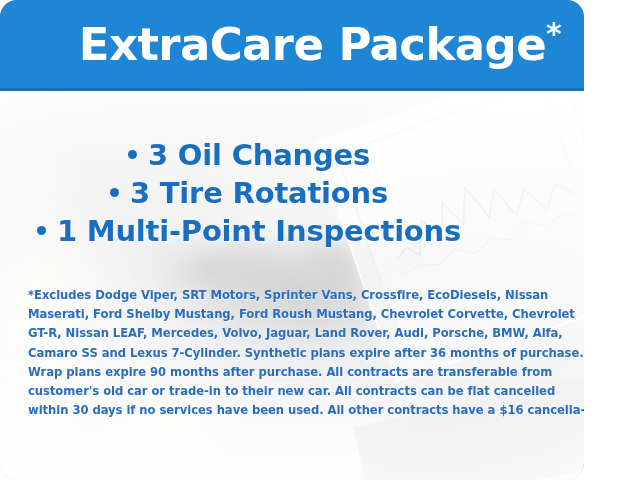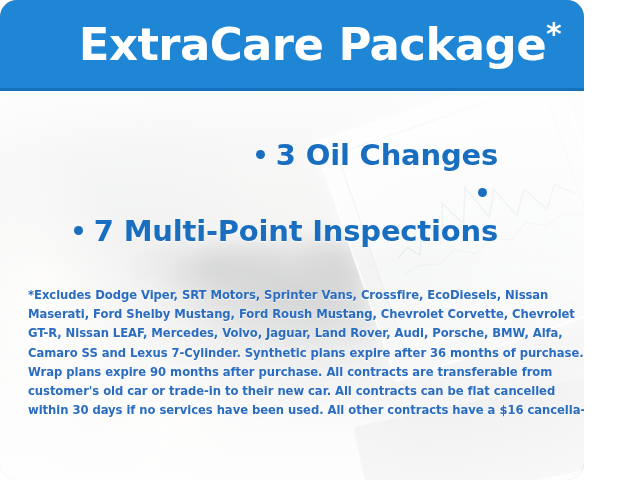--- a/index.html
+++ b/index.html
@@ -138,21 +138,21 @@
 
   
   .benefits {
     position: absolute;
     left: 0;
     top: 136px;
     width: 640px;
     z-index: 4;
     padding-right: 142px;
     box-sizing: border-box;
-    text-align: right;
+    text-align: center;
   }
   .benefit-row {
     color: #1a6ec0;
     font-family: "DejaVu Sans", sans-serif;
     font-size: 29px;
     font-weight: bold;
     letter-spacing: -0.2px;
     line-height: 38px;
     white-space: nowrap;
     text-shadow: 0 1px 1px rgba(255,255,255,0.85);
@@ -217,24 +217,24 @@
     <div class="header-title">
       <span>ExtraCare Package</span><span class="asterisk">*</span>
     </div>
   </div>
 
   <div class="benefits">
     <div class="benefit-row">
       <span class="benefit-bullet"></span><span>3 Oil Changes</span>
     </div>
     <div class="benefit-row">
-      <span class="benefit-bullet"></span>
+      <span class="benefit-bullet"></span><span>3 Tire Rotations</span>
     </div>
     <div class="benefit-row">
-      <span class="benefit-bullet"></span><span>7 Multi-Point Inspections</span>
+      <span class="benefit-bullet"></span><span>1 Multi-Point Inspections</span>
     </div>
   </div>
 
   <div class="disclaimer">
     <span class="disclaimer-line">*Excludes Dodge Viper, SRT Motors, Sprinter Vans, Crossfire, EcoDiesels, Nissan</span>
     <span class="disclaimer-line">Maserati, Ford Shelby Mustang, Ford Roush Mustang, Chevrolet Corvette, Chevrolet</span>
     <span class="disclaimer-line">GT-R, Nissan LEAF, Mercedes, Volvo, Jaguar, Land Rover, Audi, Porsche, BMW, Alfa,</span>
     <span class="disclaimer-line">Camaro SS and Lexus 7-Cylinder. Synthetic plans expire after 36 months of purchase.</span>
     <span class="disclaimer-line">Wrap plans expire 90 months after purchase. All contracts are transferable from</span>
     <span class="disclaimer-line">customer's old car or trade-in to their new car. All contracts can be flat cancelled</span>

